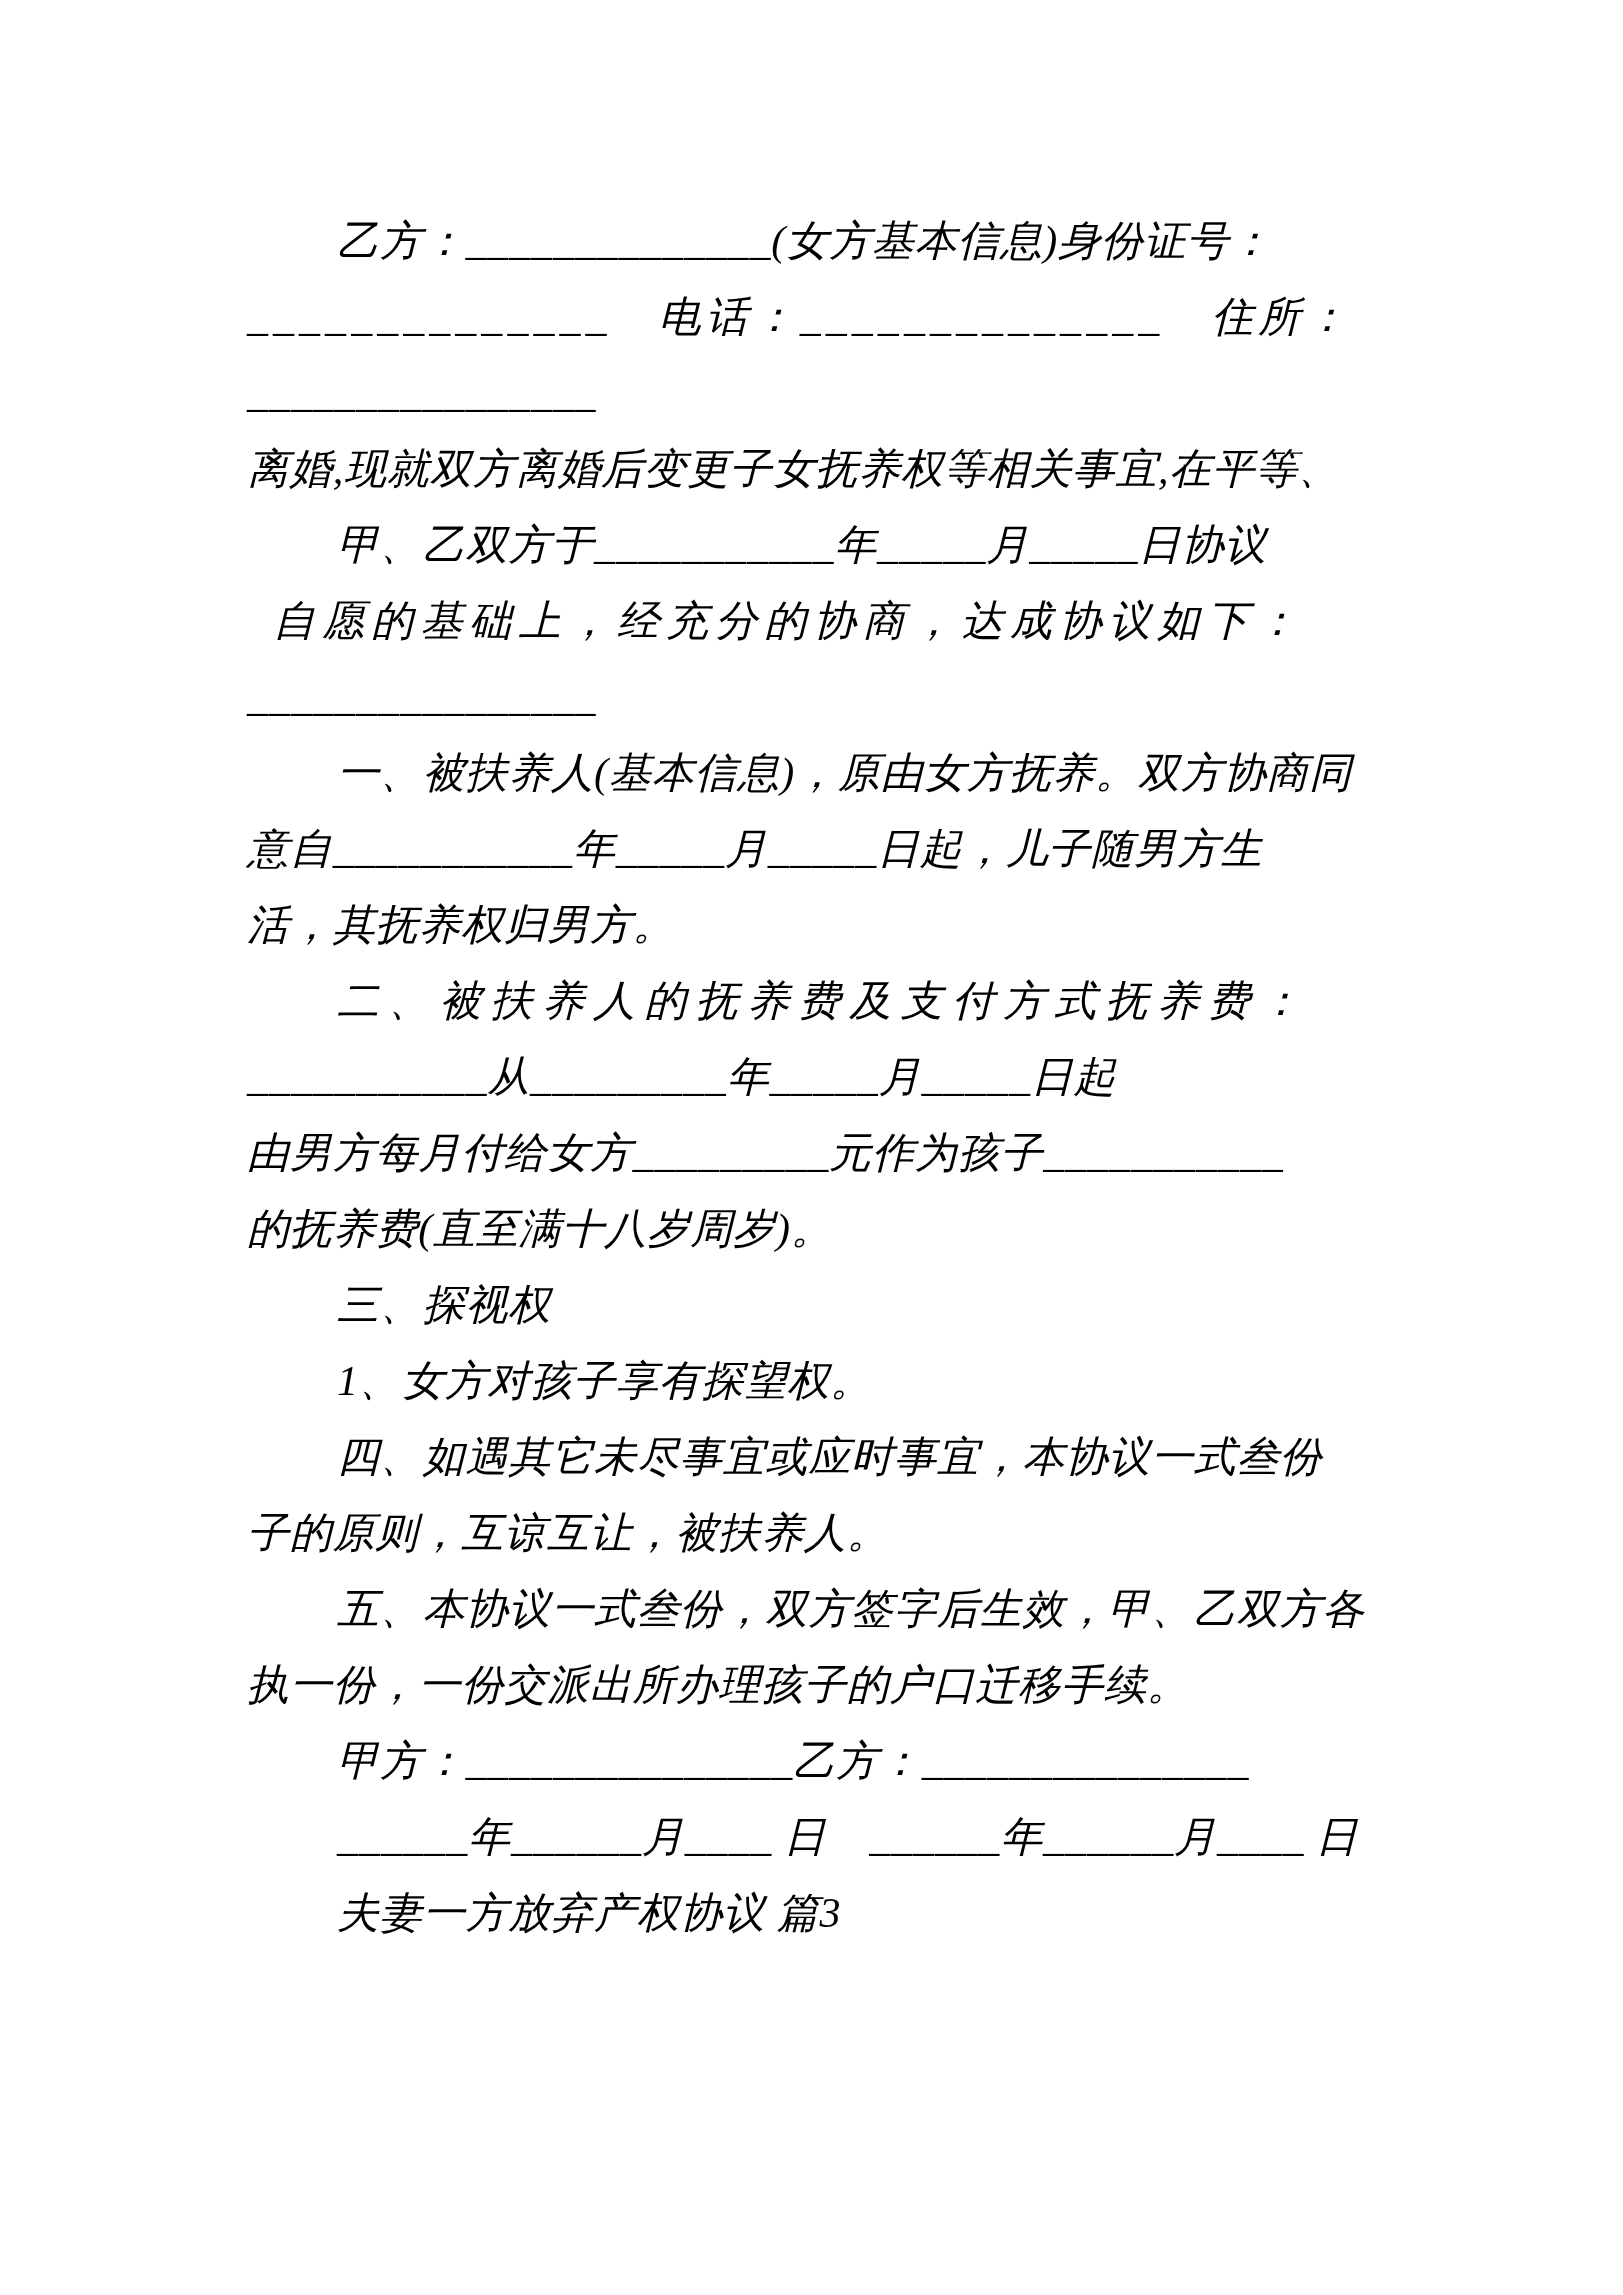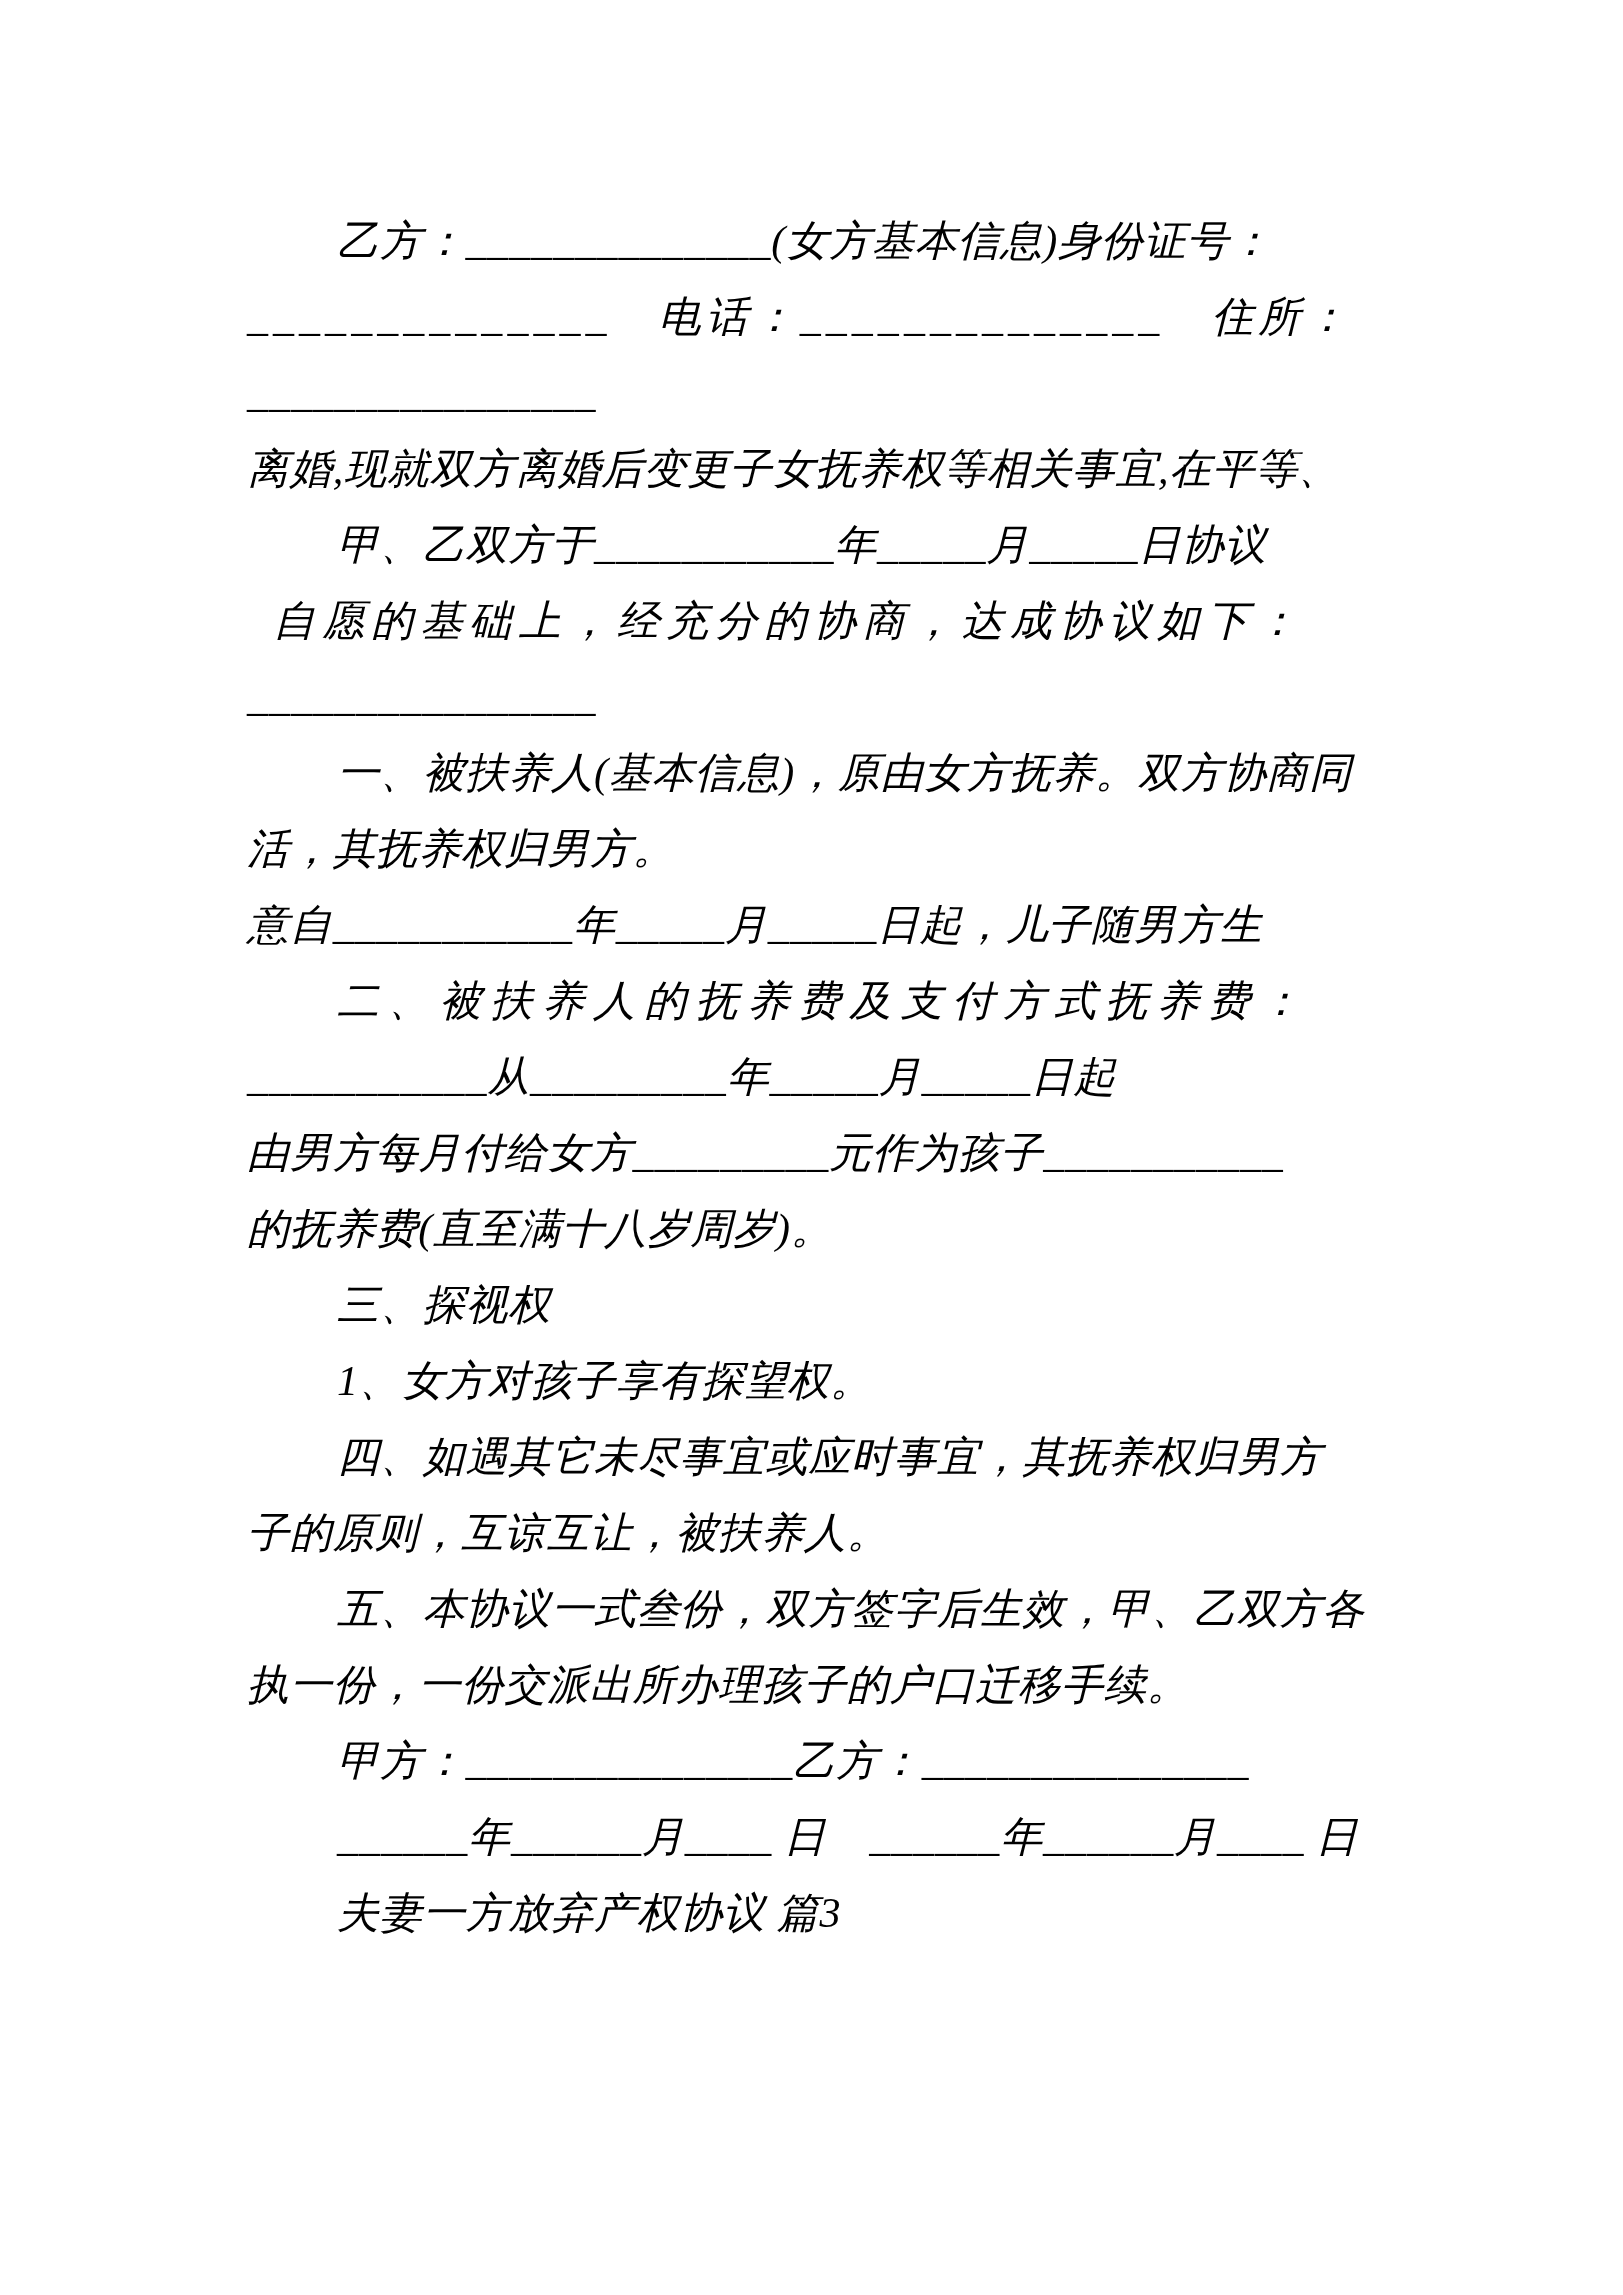--- a/index.html
+++ b/index.html
@@ -38,29 +38,29 @@
 
 <div class="doc">
   <div class="line indent">乙方：______________(女方基本信息)身份证号：</div>
   <div class="line sp12">______________　电话：______________　住所：</div>
   <div class="line">________________</div>
   <div class="line">离婚,现就双方离婚后变更子女抚养权等相关事宜,在平等、</div>
   <div class="line indent">甲、乙双方于___________年_____月_____日协议</div>
   <div class="line sp18">自愿的基础上，经充分的协商，达成协议如下：</div>
   <div class="line">________________</div>
   <div class="line indent">一、被扶养人(基本信息)，原由女方抚养。双方协商同</div>
+  <div class="line">意自___________年_____月_____日起，儿子随男方生</div>
   <div class="line">活，其抚养权归男方。</div>
-  <div class="line">意自___________年_____月_____日起，儿子随男方生</div>
   <div class="line indent sp22">二、被扶养人的抚养费及支付方式抚养费：</div>
   <div class="line">___________从_________年_____月_____日起</div>
   <div class="line">由男方每月付给女方_________元作为孩子___________</div>
   <div class="line">的抚养费(直至满十八岁周岁)。</div>
   <div class="line indent">三、探视权</div>
   <div class="line indent">1、女方对孩子享有探望权。</div>
-  <div class="line indent">四、如遇其它未尽事宜或应时事宜，其抚养权归男方</div>
+  <div class="line indent">四、如遇其它未尽事宜或应时事宜，本协议一式叁份</div>
   <div class="line">子的原则，互谅互让，被扶养人。</div>
   <div class="line indent">五、本协议一式叁份，双方签字后生效，甲、乙双方各</div>
   <div class="line">执一份，一份交派出所办理孩子的户口迁移手续。</div>
   <div class="line indent">甲方：_______________乙方：_______________</div>
   <div class="line indent">______年______月____ 日　______年______月____ 日</div>
   <div class="line indent">夫妻一方放弃产权协议 篇3</div>
 </div>
 
 
 </body></html>

